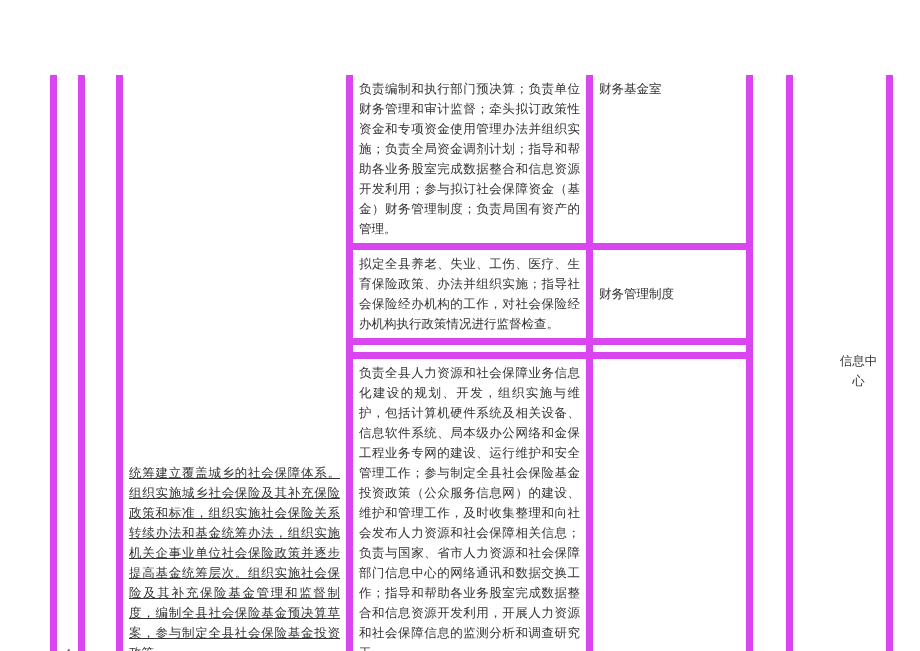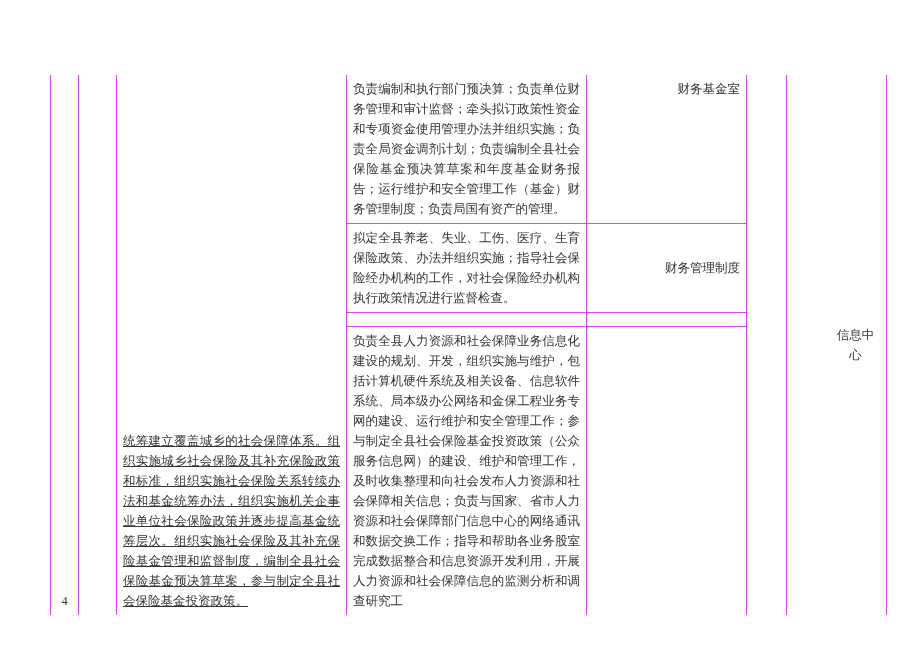--- a/index.html
+++ b/index.html
@@ -15,32 +15,32 @@
     }
     .page {
       padding: 75px 50px 20px 50px;
     }
     table {
       border-collapse: collapse;
       width: 100%;
       table-layout: fixed;
     }
     td {
-      border: 1px solid #d946ef;
+      border: 7px solid #d946ef;
       padding: 4px 6px;
       vertical-align: top;
       line-height: 1.6;
       font-size: 12.5px;
       color: #333;
     }
     .col-idx { width: 28px; text-align: center; vertical-align: bottom; }
     .col-a { width: 38px; }
     .col-b { width: 230px; vertical-align: bottom; text-decoration: underline; }
     .col-c { width: 240px; }
-    .col-d { width: 160px; text-align: right; vertical-align: middle; }
+    .col-d { width: 160px; text-align: left; vertical-align: middle; }
     .col-e { width: 40px; }
     .col-f { width: 100px; text-align: center; vertical-align: middle; padding-left: 44px; }
     .justify {
       text-align: justify;
       text-justify: inter-ideograph;
     }
     .no-bottom-border { border-bottom: none !important; }
     .no-top-border { border-top: none !important; }
     .top-cell { vertical-align: top; }
   </style>
@@ -53,21 +53,21 @@
     <tbody>
         <tr>
       <td class="col-idx no-top-border no-bottom-border" rowspan="4">
         <span>4</span>
       </td>
       <td class="col-a no-top-border no-bottom-border" rowspan="4"></td>
       <td class="col-b no-top-border no-bottom-border justify" rowspan="4">
         <span>统筹建立覆盖城乡的社会保障体系。组织实施城乡社会保险及其补充保险政策和标准，组织实施社会保险关系转续办法和基金统筹办法，组织实施机关企事业单位社会保险政策并逐步提高基金统筹层次。组织实施社会保险及其补充保险基金管理和监督制度，编制全县社会保险基金预决算草案，参与制定全县社会保险基金投资政策。</span>
       </td>
       <td class="col-c no-top-border justify">
-        <span>负责编制和执行部门预决算；负责单位财务管理和审计监督；牵头拟订政策性资金和专项资金使用管理办法并组织实施；负责全局资金调剂计划；负责编制全县社会保险基金预决算草案和年度基金财务报告；运行维护和安全管理工作（基金）财务管理制度；负责局国有资产的管理。</span>
+        <span>负责编制和执行部门预决算；负责单位财务管理和审计监督；牵头拟订政策性资金和专项资金使用管理办法并组织实施；负责全局资金调剂计划；指导和帮助各业务股室完成数据整合和信息资源开发利用；参与拟订社会保障资金（基金）财务管理制度；负责局国有资产的管理。</span>
       </td>
       <td class="col-d no-top-border top-cell">
         <span>财务基金室</span>
       </td>
       <td class="col-e no-top-border no-bottom-border" rowspan="4"></td>
       <td class="col-f no-top-border no-bottom-border" rowspan="4">
         <span>信息中心</span>
       </td>
     </tr>
 

